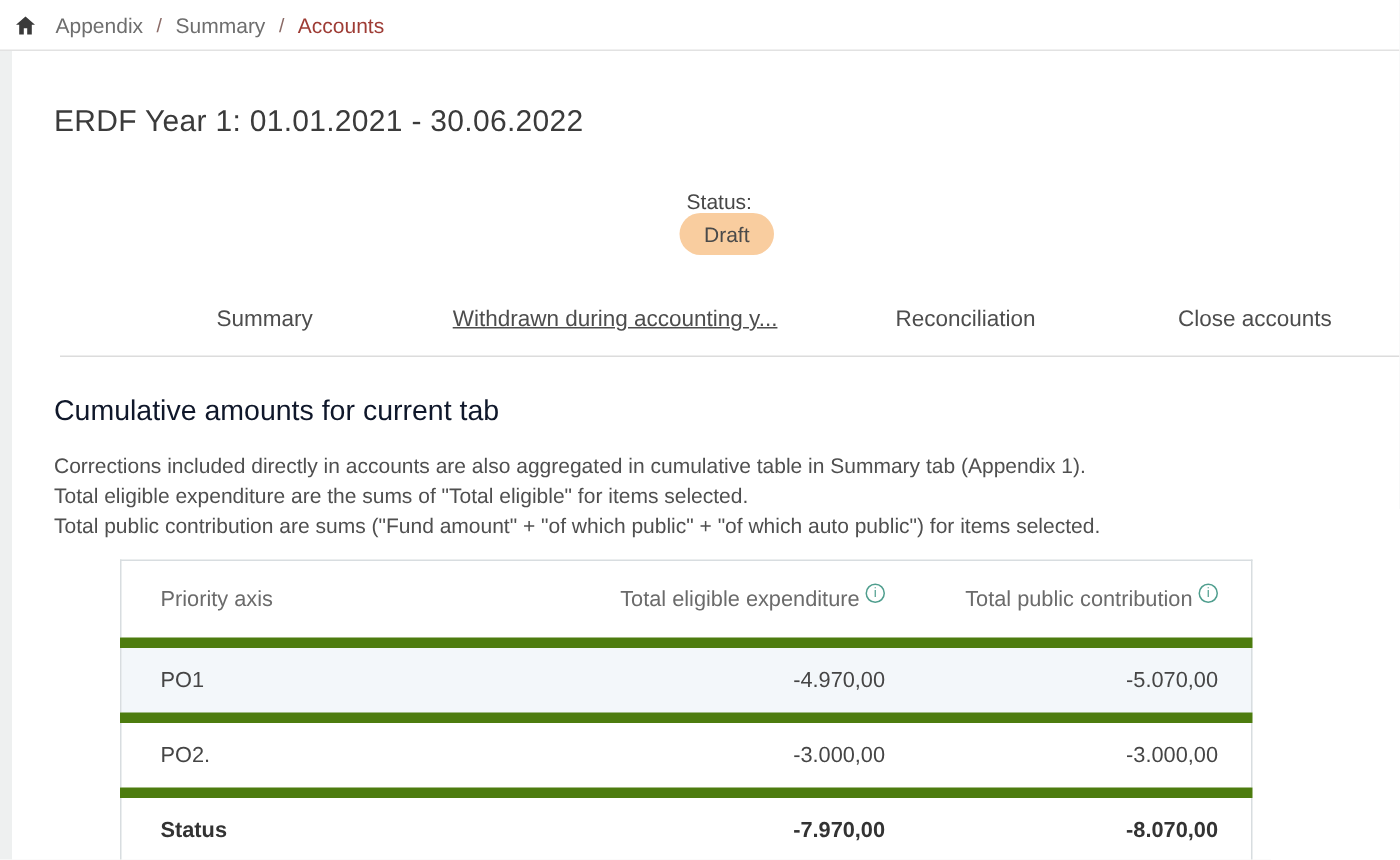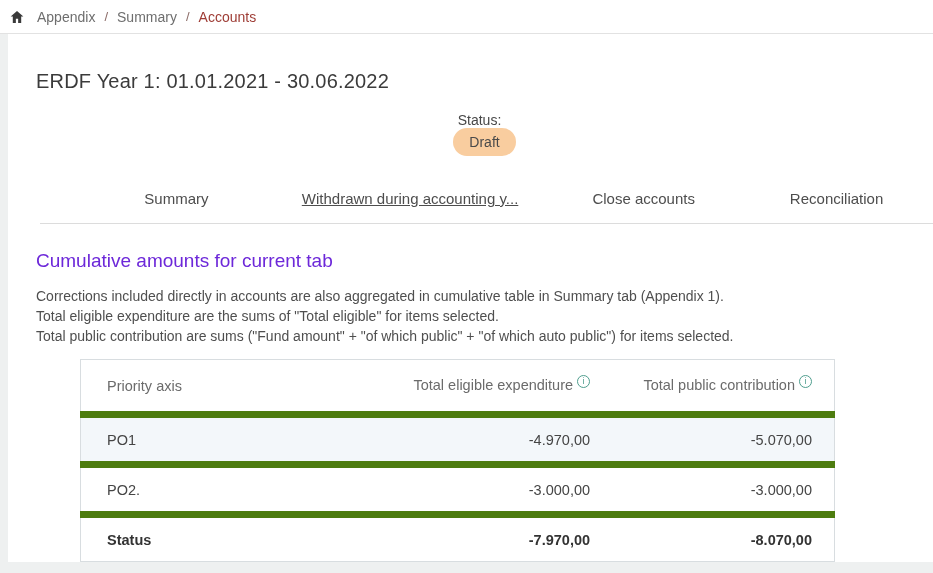--- a/index.html
+++ b/index.html
@@ -32,21 +32,21 @@
     min-height: 526px;
     padding: 36px 0 0 0;
   }
   .panel-inner { padding: 0 0 0 28px; }
 
   h1.page-title {
     font-size: 20px;
     font-weight: 400;
     color: #3b3b3b;
     letter-spacing: 0.2px;
-    margin-bottom: 19px;
+    margin-bottom: 33px;
   }
 
   .status-row { display: flex; align-items: center; margin-bottom: 24px; flex-direction: column; }
   .status-label { font-size: 14px; color: #474747; margin-right: 10px; }
   .status-badge {
     background: var(--status-badge-bg, #f9cd9f);
     color: #4a4a4a;
     font-size: 14px;
     padding: 6px 16px;
     border-radius: 16px;
@@ -74,21 +74,21 @@
     cursor: pointer;
   }
   .tab.wide { flex: 1.45; text-decoration: underline; }
   .tab.active { border-bottom-color: var(--accent-blue, #1f6eb0); }
 
   
   .section { padding: 26px 0 0 28px; }
   h2.section-heading {
     font-size: 19px;
     font-weight: 400;
-    color: #6d28d9;
+    color: #0f172a;
     margin-bottom: 14px;
   }
   .desc {
     font-size: 14px;
     color: #4f4f4f;
     line-height: 20px;
   }
 
   
   .table-wrap { margin: 13px 0 0 28px; width: 799px; padding-left: 44px; }
@@ -146,22 +146,22 @@
 
     <div class="status-row">
       <span class="status-label">Status:</span>
       <span class="status-badge">Draft</span>
     </div>
   </div>
 
   <nav class="tabs">
     <div class="tab">Summary</div>
     <div class="tab wide">Withdrawn during accounting y...</div>
+    <div class="tab">Reconciliation</div>
     <div class="tab">Close accounts</div>
-    <div class="tab">Reconciliation</div>
   </nav>
 
   <section class="section">
     <h2 class="section-heading">Cumulative amounts for current tab</h2>
     <p class="desc">Corrections included directly in accounts are also aggregated in cumulative table in Summary tab (Appendix 1).</p>
     <p class="desc">Total eligible expenditure are the sums of "Total eligible" for items selected.</p>
     <p class="desc">Total public contribution are sums ("Fund amount" + "of which public" + "of which auto public") for items selected.</p>
   </section>
 
   <div class="table-wrap">

